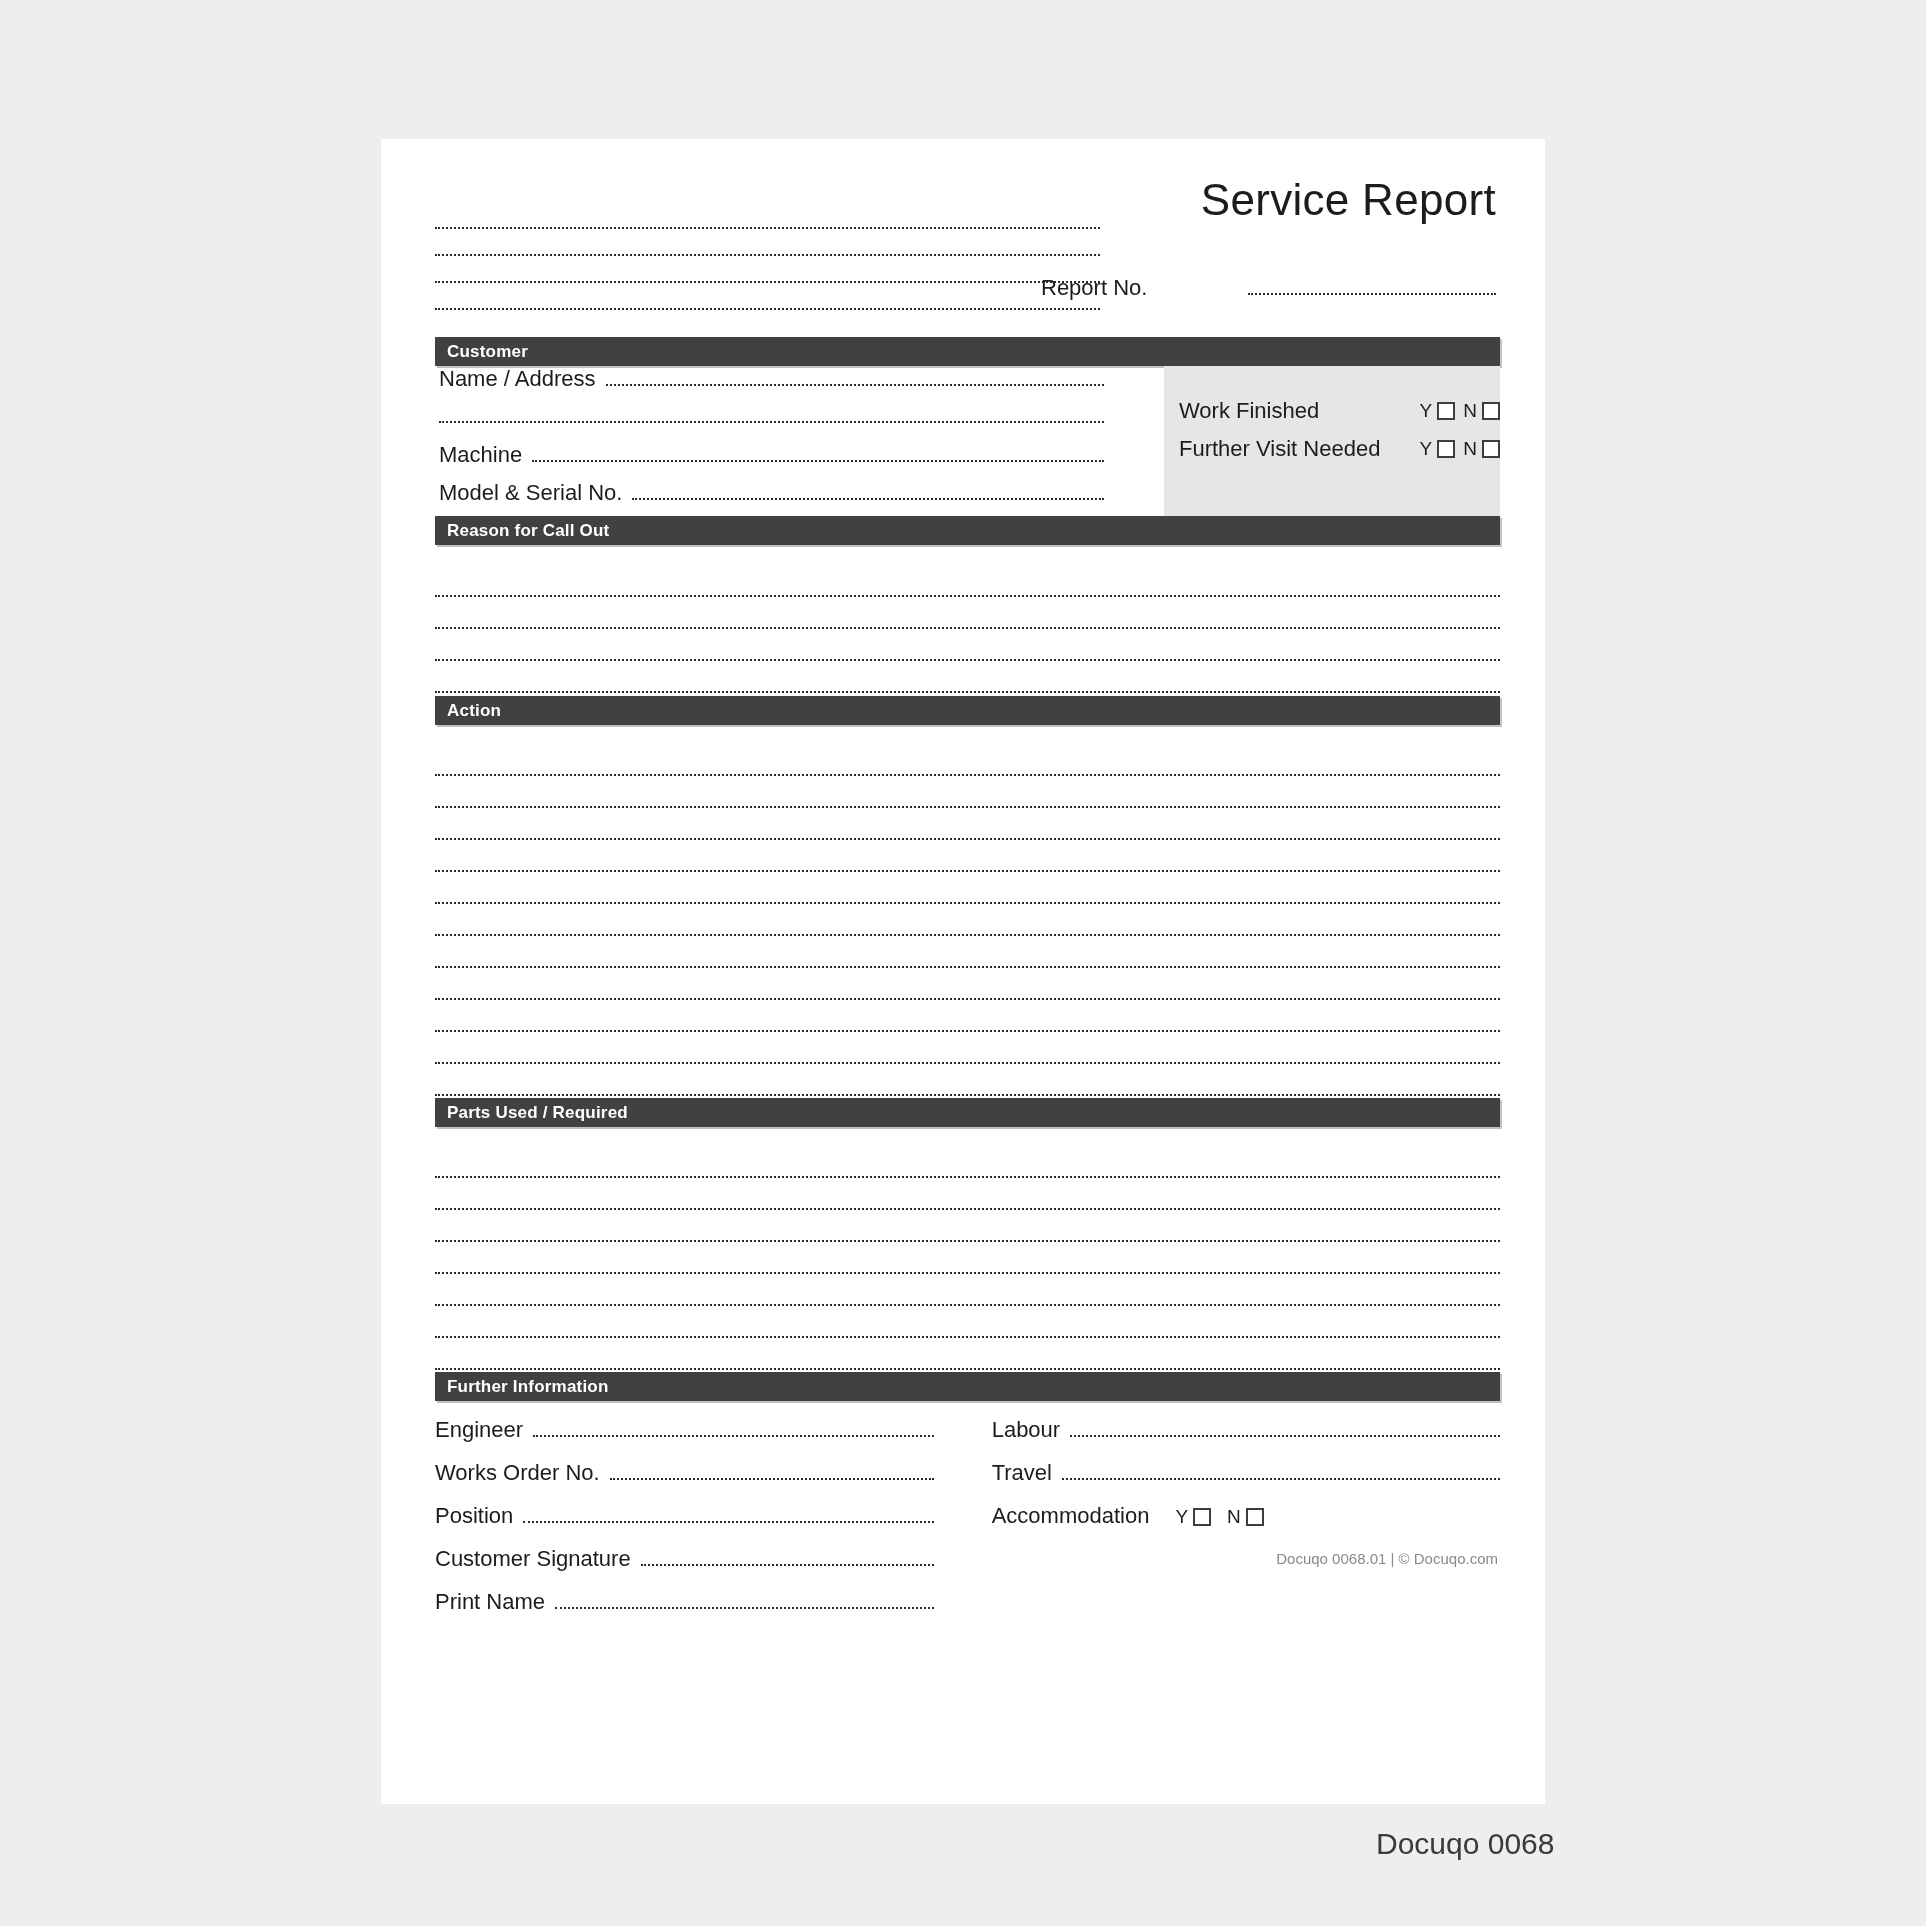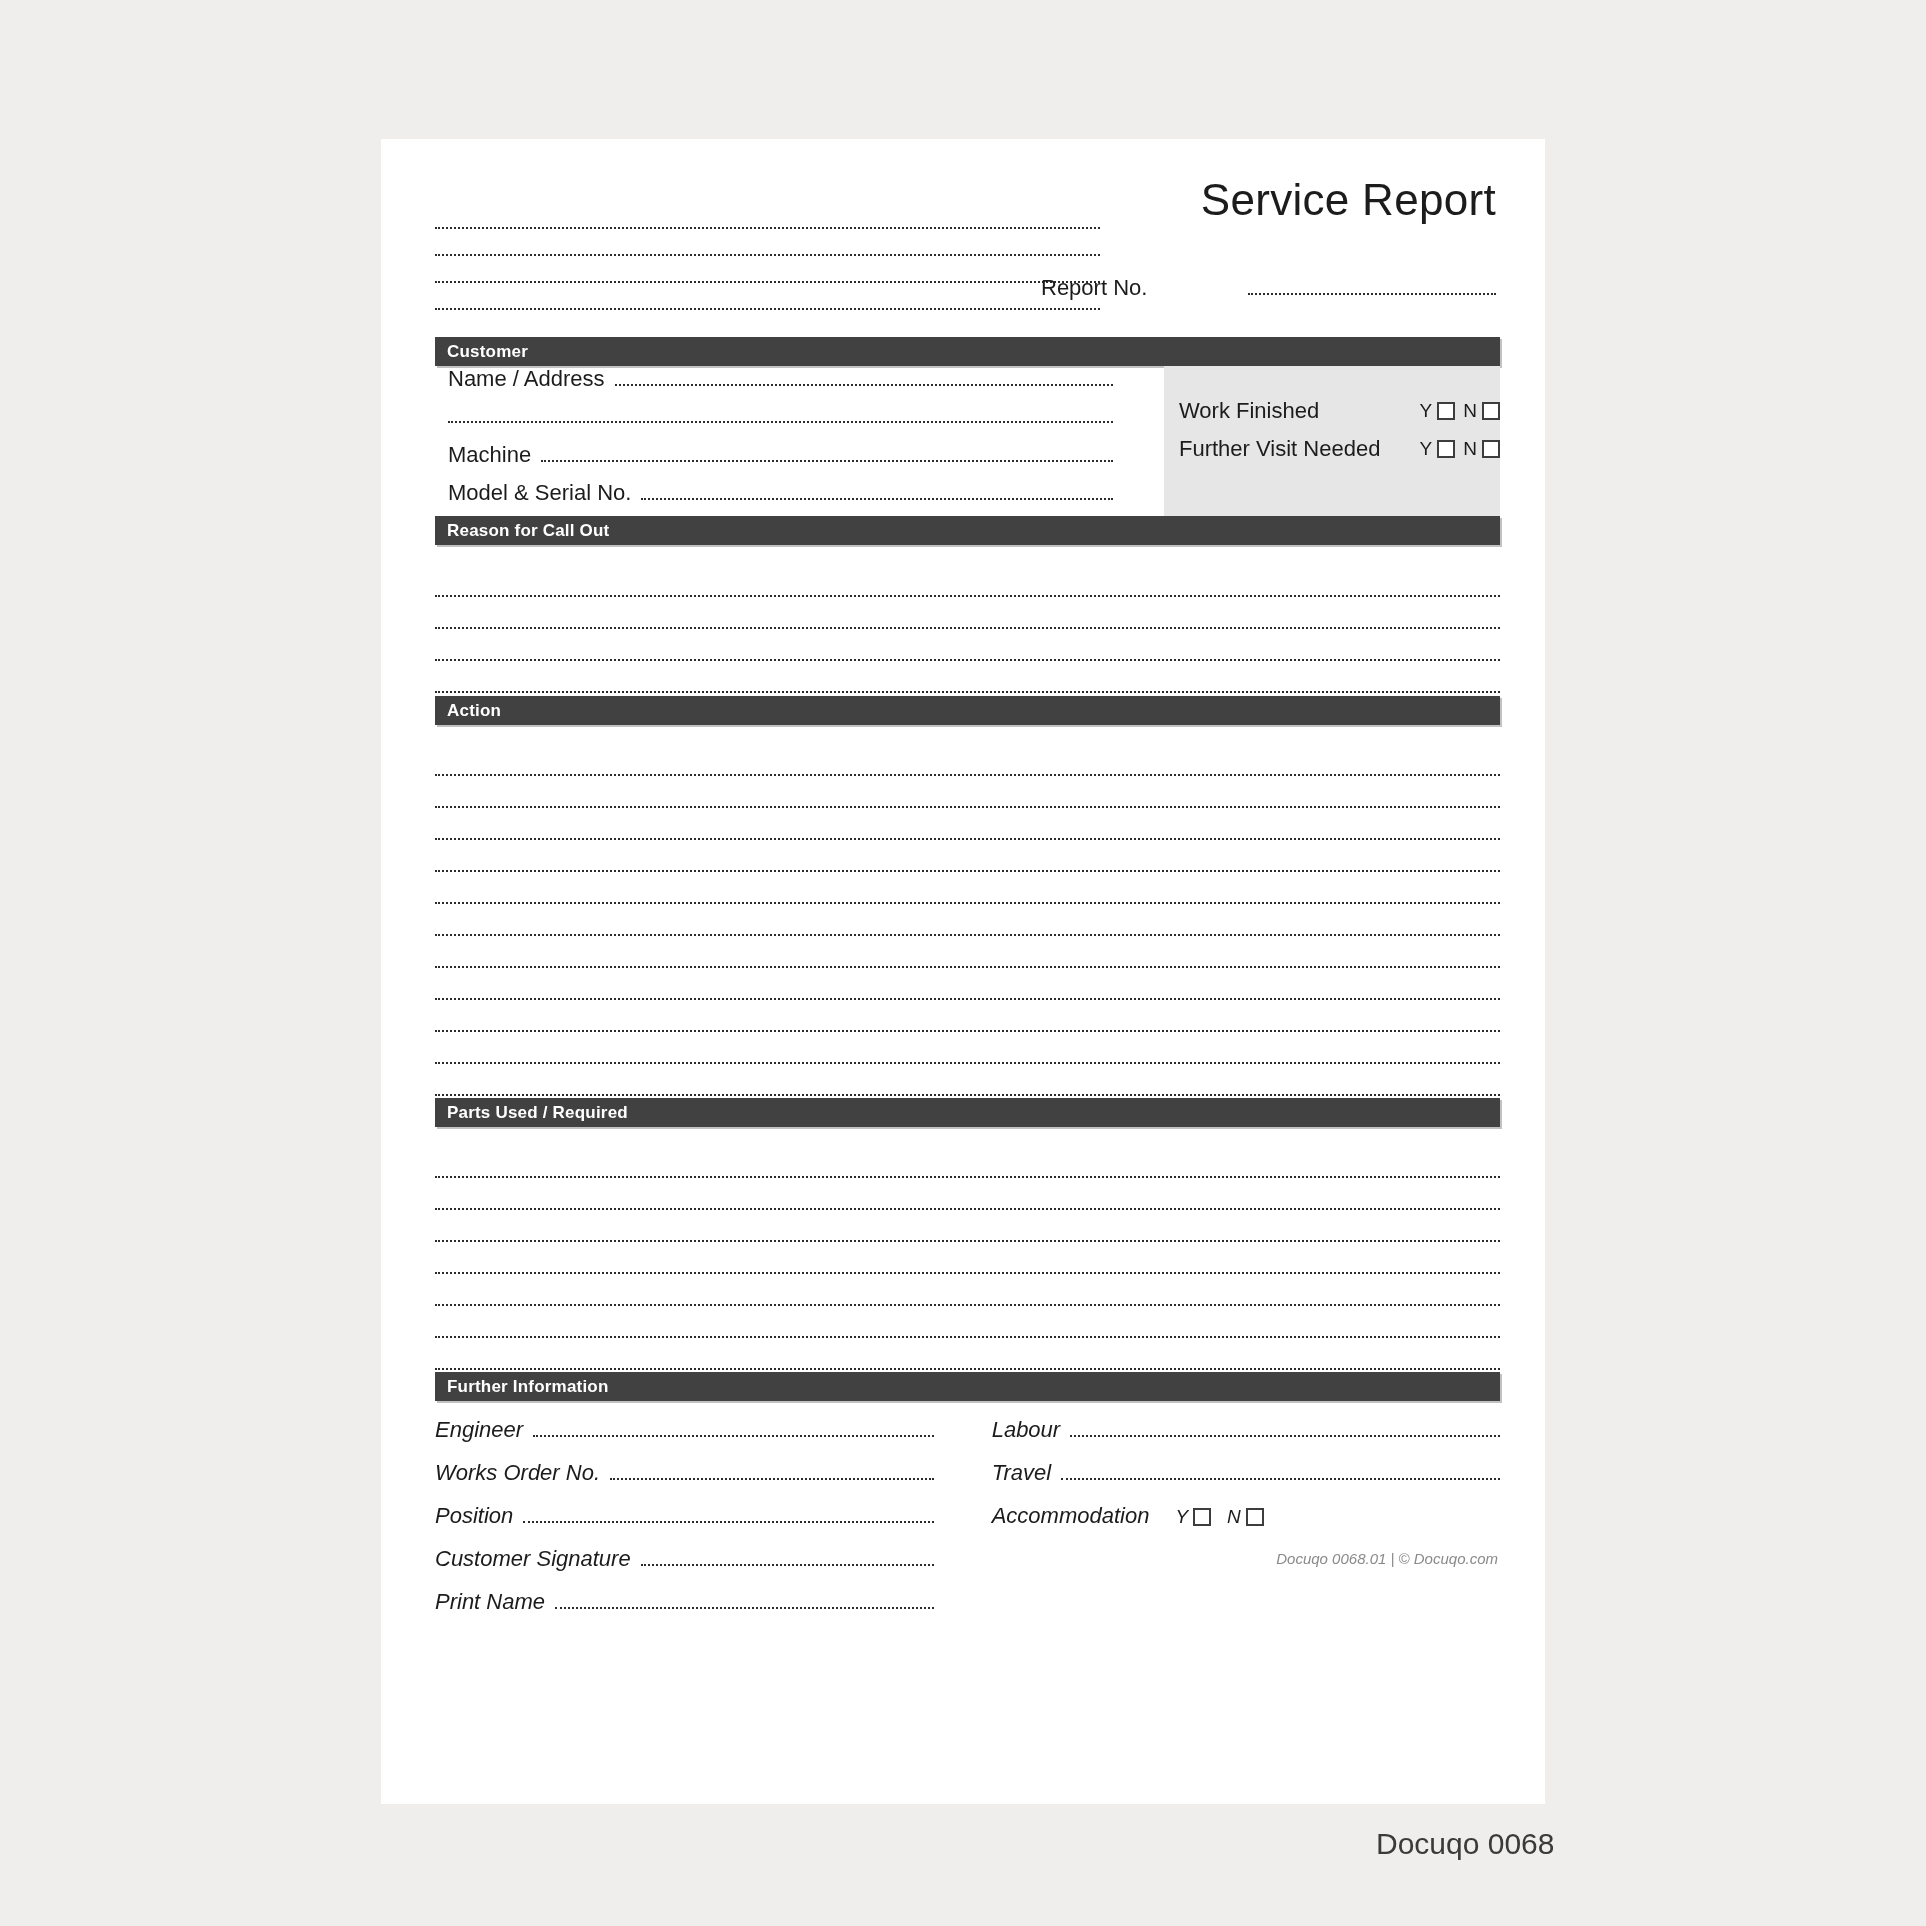--- a/index.html
+++ b/index.html
@@ -105,21 +105,21 @@
   .customer-grey {
     position: absolute;
     right: 0px;
     top: 0;
     width: 336px;
     height: 150px;
     background: #e6e6e6;
   }
   .customer-fields {
     position: absolute;
-    left: 13px;
+    left: 4px;
     top: 0;
     width: 665px;
   }
   .fieldrow {
     display: flex;
     align-items: baseline;
     height: 38px;
   }
   .fieldrow .lbl {
     font-size: 22px;
@@ -188,21 +188,20 @@
   .lines-block.parts  { padding-top: 19px; padding-bottom: 2px; }
 
   
   .further {
     padding-top: 16px;
     display: flex;
   }
   .further-col {
     width: 50%;
     box-sizing: border-box;
-    font-style: italic;
   }
   .further-col.left { padding-right: 18px; }
   .further-col.right { padding-left: 8px; margin-left: 32px; }
   .frow {
     display: flex;
     align-items: baseline;
     height: 43px;
   }
   .frow .lbl {
     font-size: 22px;

